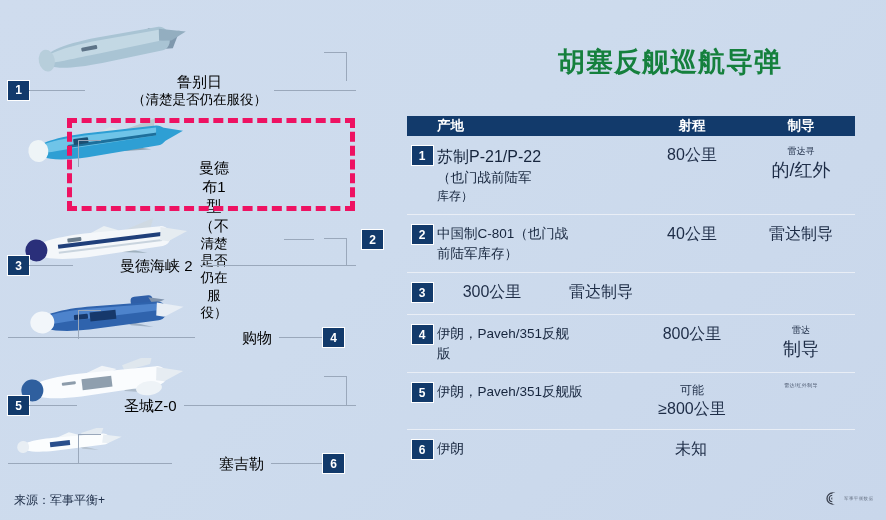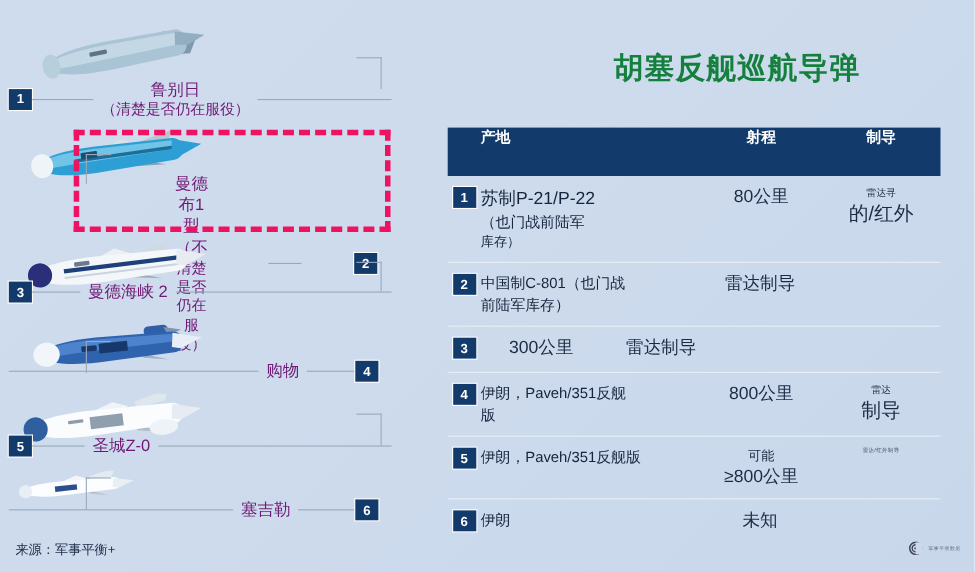--- a/index.html
+++ b/index.html
@@ -23,22 +23,22 @@
     width:21px;height:19px;flex:0 0 auto;
     background:#123a6b;color:#ffffff;
     font-size:12px;font-weight:bold;
     display:flex;align-items:center;justify-content:center;
     box-shadow:0 0 0 1px #ffffff;
     font-family:"Liberation Sans",sans-serif;
   }
   .lead{height:1px;background:#9aa8bb;flex:0 0 auto;}
   .lead.grow{flex:1 1 auto;}
   .labeltext{
-    font-size:15px;color:#701a75;white-space:nowrap;
-    padding:0 7px;line-height:1.28;text-align:center;
+    font-size:15px;color:#000000;white-space:nowrap;
+    padding:0 7px;line-height:1.28;text-align:center;margin-left:40px;
   }
   .labeltext .sub{display:block;font-size:13.5px;}
   .labeltext.two{white-space:normal;width:160px;}
   .spacer{flex:0 0 auto;}
 
   
   .bracket{position:absolute;border:1px solid #9aa8bb;background:transparent;}
   .br-tr{border-left:none;border-bottom:none;}
   .br-tl{border-right:none;border-bottom:none;}
 
@@ -50,22 +50,22 @@
 
   
   .right{position:absolute;left:404px;top:0;width:482px;height:520px;}
   .title{
     position:absolute;left:96px;top:44px;width:340px;
     font-size:27px;font-weight:bold;letter-spacing:1px;
     color:#15803d;text-align:center;
   }
   .table{position:absolute;left:3px;top:116px;width:448px;}
   .thead{
-    height:44px;background:#123a6b;color:#fff;
-    display:flex;
+    height:20px;background:#123a6b;color:#fff;
+    display:flex;align-items:center;
     font-size:13.5px;font-weight:bold;
   }
   .th-origin{width:230px;padding-left:30px;box-sizing:border-box;}
   .th-range{width:110px;text-align:center;}
   .th-guid{width:108px;text-align:center;}
 
   .trow{display:flex;position:relative;padding:9px 0 9px 0;min-height:42px;box-sizing:border-box;}
   .trow + .trow{border-top:1px solid #e9eef6;}
   .c-num{width:30px;flex:0 0 auto;display:flex;justify-content:center;align-items:flex-start;padding-top:1px;}
   .c-origin{width:200px;flex:0 0 auto;font-size:13.5px;line-height:1.45;color:#16253d;}
@@ -302,20 +302,23 @@
       </div>
 
       <div class="trow">
         <div class="c-num">
           <span class="badge">2</span>
         </div>
         <div class="c-origin">
           <div class="t-m">中国制C-801（也门战</div>
           <div class="t-m">前陆军库存）</div>
         </div>
+        <div class="c-range">
+          <div class="t-s">40公里</div>
+        </div>
         <div class="c-guid">
           <div class="t-s">雷达制导</div>
         </div>
       </div>
 
       <div class="trow">
         <div class="c-num">
           <span class="badge">3</span>
         </div>
         <div class="c-range">

